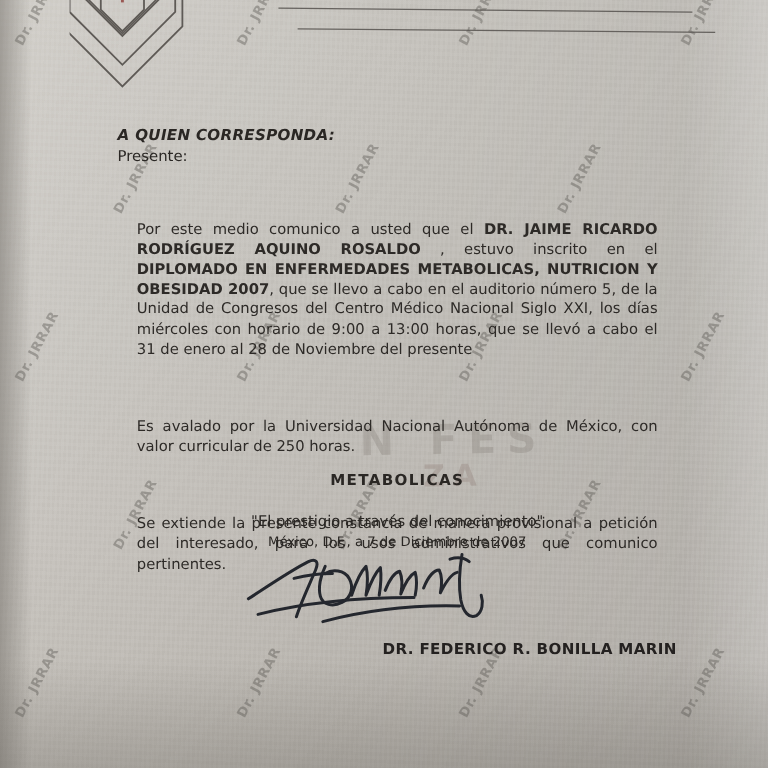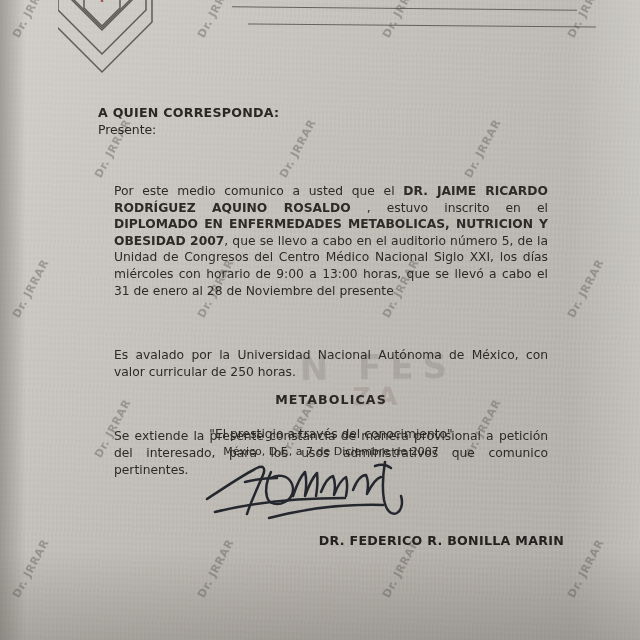--- a/index.html
+++ b/index.html
@@ -63,21 +63,21 @@
   #emblem{position:absolute;left:58px;top:-34px;width:120px;height:110px;z-index:5;}
   #emblem svg{display:block;}
 
   
   .hrule{position:absolute;height:0;border-top:1.4px solid #55514d;z-index:5;opacity:.85;}
   #rule-1{left:232px;top:8px;width:345px;transform:rotate(0.55deg);}
   #rule-2{left:248px;top:25px;width:348px;transform:rotate(0.5deg);}
 
   
   #content{position:absolute;left:98px;top:0;width:466px;z-index:7;color:#2a2724;}
-  .addressee{font-weight:700;font-size:12.6px;letter-spacing:.25px;margin:0;}
+  .addressee{font-weight:700;font-size:12.6px;letter-spacing:.25px;margin:0;font-style:italic;}
   .presente{font-size:12.4px;margin:2px 0 0 0;}
   p.body{
     font-size:12.3px;line-height:16.6px;text-align:justify;
     margin:16px;color:#2d2a27;
   }
   p.body b{font-weight:700;}
   .sp-lg{height:30px;}
   .sp-md{height:16px;}
 
   

